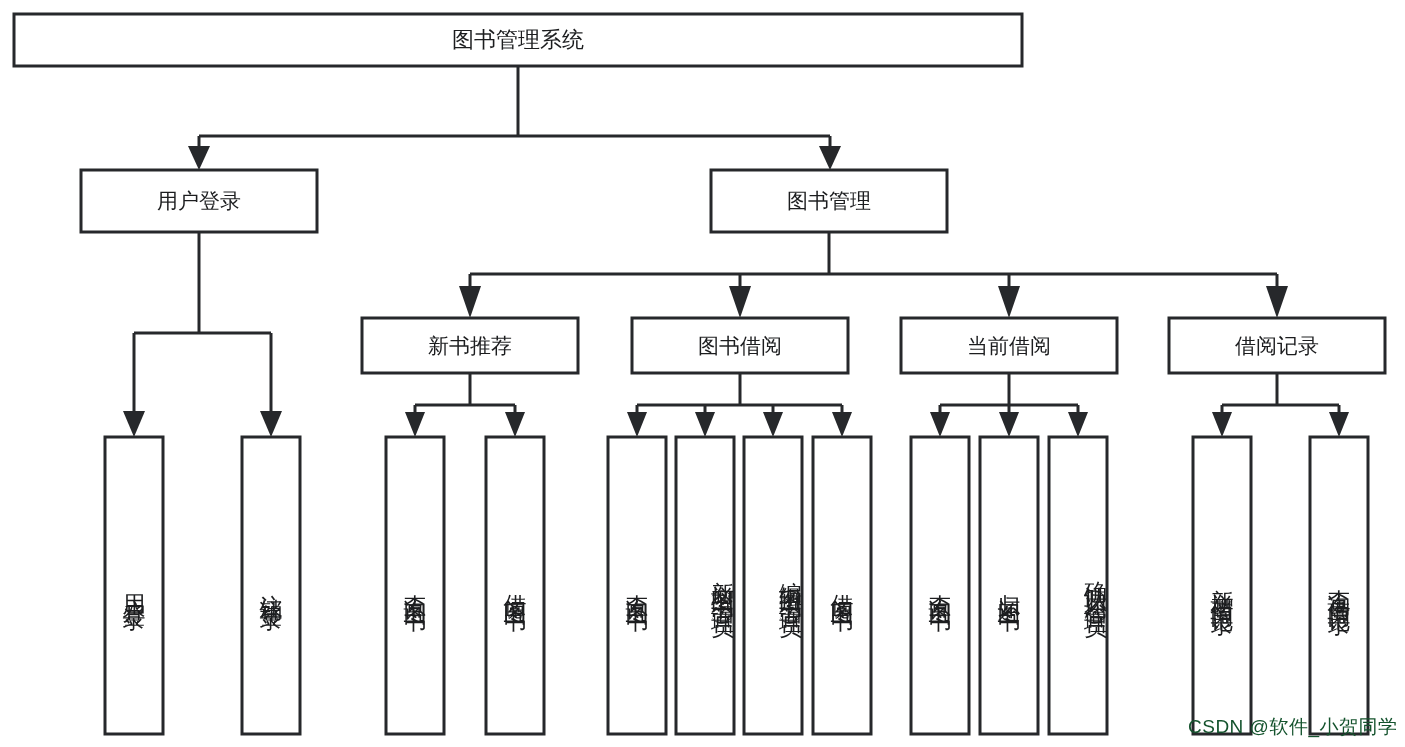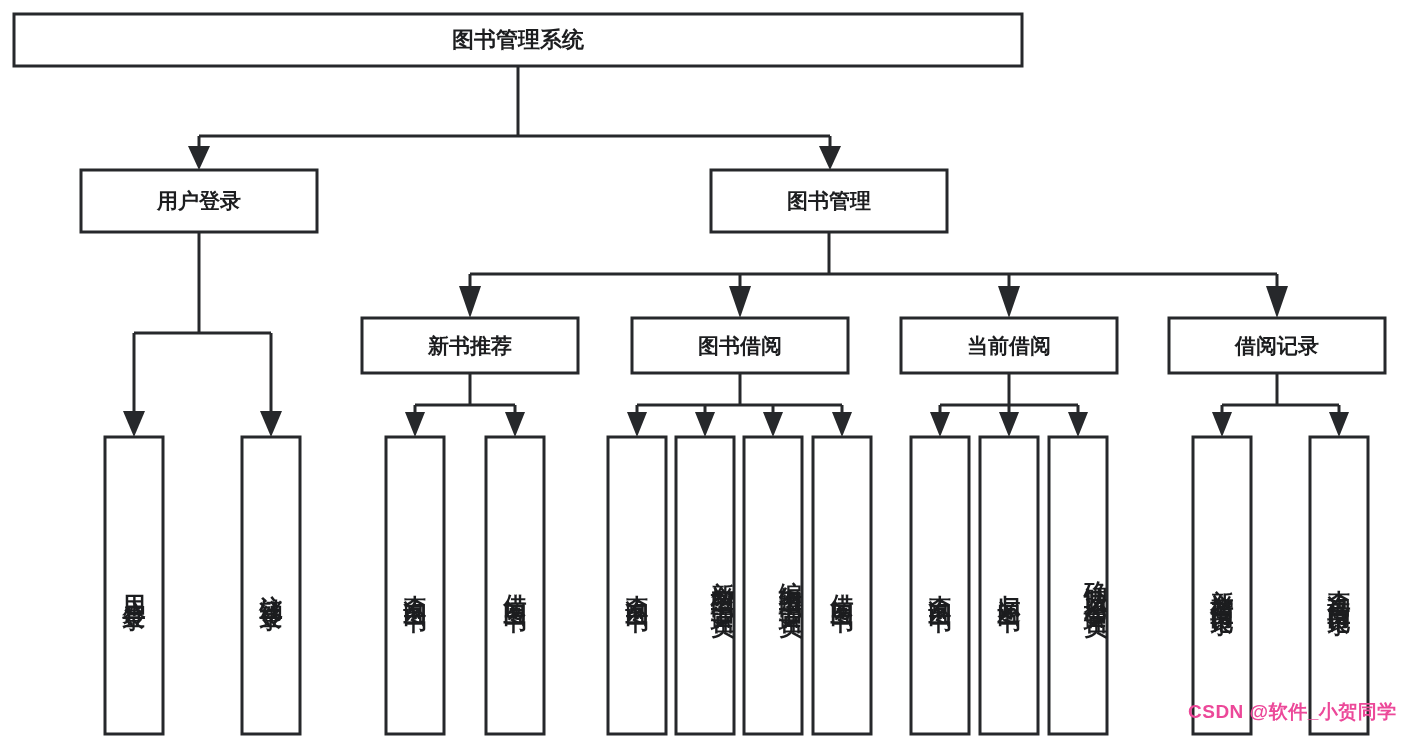--- a/index.html
+++ b/index.html
@@ -10,21 +10,20 @@
   body {
     width: 1405px;
     height: 747px;
     font-family: "Liberation Sans", "DejaVu Sans", sans-serif;
     overflow: hidden;
   }
   #diagram-root {
     position: relative;
     width: 1131px;
     height: 747px;
-    font-weight: bold;
   }
   svg.diagram {
     position: absolute;
     top: 0;
     left: 0;
     width: 1405px;
     height: 747px;
     display: block;
   }
   .node-rect {
@@ -64,24 +63,24 @@
     color: #1c1d1f;
     display: flex;
     align-items: center;
     justify-content: center;
     text-align: center;
     user-select: none;
   }
   .watermark {
     position: absolute;
     left: 1188px;
-    top: 699px;
+    top: 714px;
     font-family: "Liberation Sans", "DejaVu Sans", sans-serif;
     font-size: 19px;
-    color: #ec4899;
+    color: #14532d;
     white-space: nowrap;
     letter-spacing: 0.5px;
   }
 </style>
 </head>
 <body>
 
 <div id="diagram-root">
 
   <svg class="diagram" viewBox="0 0 1405 747">

